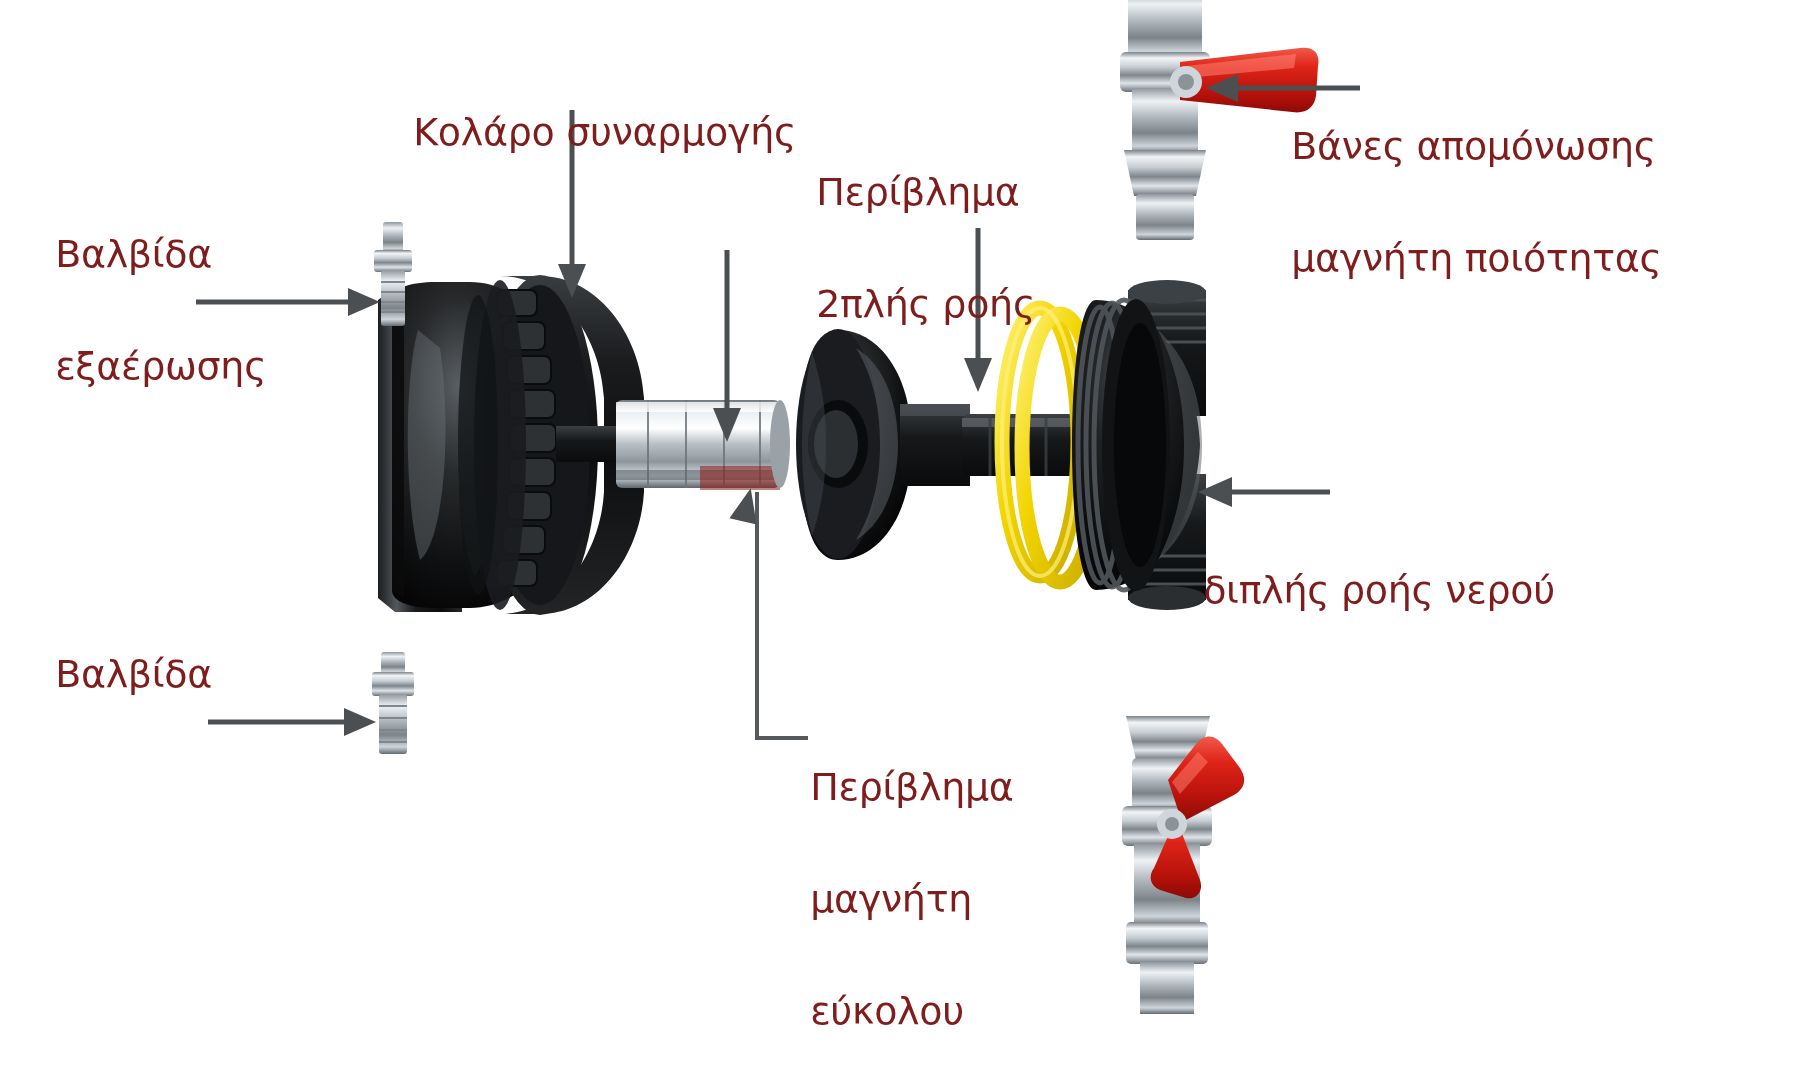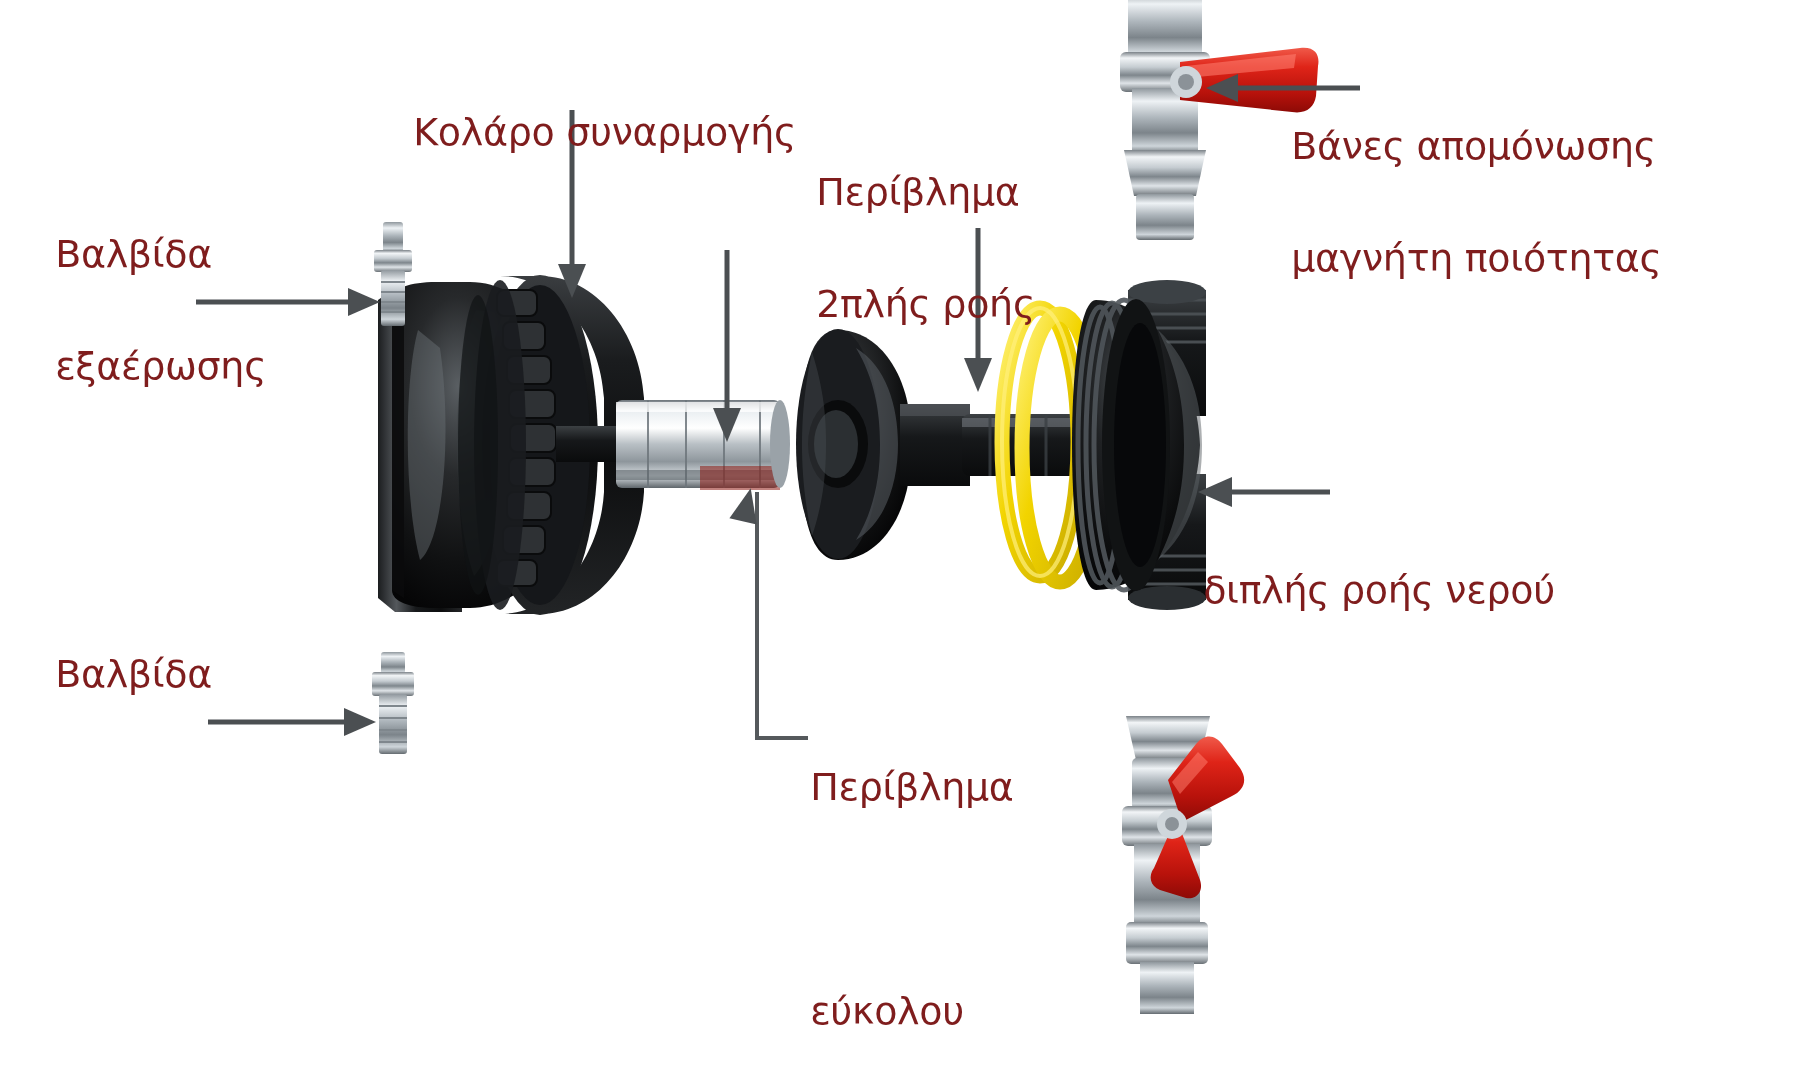--- a/index.html
+++ b/index.html
@@ -361,18 +361,18 @@
     <span>μαγνήτη ποιότητας</span>
   </div>
 
   <div class="lbl" style="left:1156px; top:394px;">
     <br>
     <span>διπλής ροής νερού</span>
   </div>
 
   <div class="lbl" style="left:763px; top:703px;">
     <span>Περίβλημα</span><br>
-    <br>
+    <span>μαγνήτη</span><br>
     <span>εύκολου</span><br>
     
   </div>
 
 </div>
 
 </body></html>

